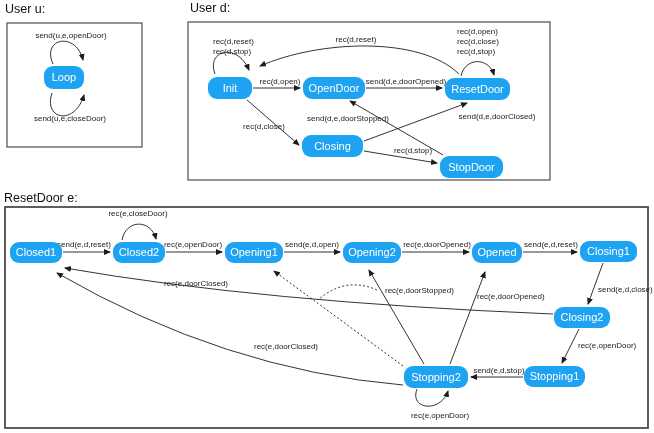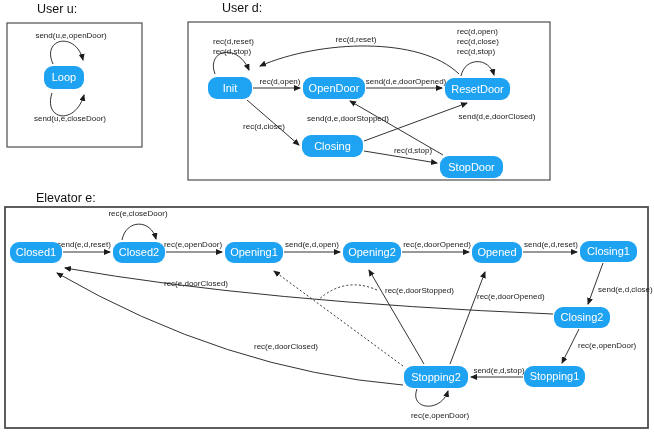--- a/index.html
+++ b/index.html
@@ -1,19 +1,19 @@
 <!DOCTYPE html>
 <html><head>
 <meta charset="utf-8">
 <style>
   html,body{margin:0;padding:0;background:#ffffff;}
   #stage{position:relative;width:654px;height:433px;background:#ffffff;overflow:hidden;
          font-family:"Liberation Sans", sans-serif;}
   #diagram{position:absolute;left:0;top:0;}
-  .panel-title{position:absolute;font-size:12.5px;color:#111;white-space:nowrap;margin-left:32px;}
+  .panel-title{position:absolute;font-size:12.5px;color:#111;white-space:nowrap;}
   svg text{font-family:"Liberation Sans", sans-serif;}
   .edge-label{font-size:8px;fill:#1a1a1a;}
   .node-label{font-size:11px;fill:#ffffff;}
 </style>
 </head>
 <body>
 
 <div id="stage">
   <svg id="diagram" width="654" height="433" viewBox="0 0 654 433" xmlns="http://www.w3.org/2000/svg">
       <defs>
@@ -105,14 +105,14 @@
       <text x="608.5" y="255.3" text-anchor="middle" class="node-label">Closing1</text>
       <rect x="554" y="307" width="56" height="21" rx="9" ry="9" fill="#1EA2F2"></rect>
       <text x="582" y="321.3" text-anchor="middle" class="node-label">Closing2</text>
       <rect x="524" y="366" width="61" height="21" rx="9" ry="9" fill="#1EA2F2"></rect>
       <text x="554.5" y="380.3" text-anchor="middle" class="node-label">Stopping1</text>
       <rect x="404" y="366" width="64" height="22" rx="9" ry="9" fill="#1EA2F2"></rect>
       <text x="436" y="380.8" text-anchor="middle" class="node-label">Stopping2</text>
     </svg>
   <div class="panel-title" style="left:5px;top:2px;">User u:</div>
   <div class="panel-title" style="left:190px;top:1px;">User d:</div>
-  <div class="panel-title" style="left:4px;top:191px;">Elevator e:</div>
+  <div class="panel-title" style="left:4px;top:191px;">ResetDoor e:</div>
 </div>
 
 </body></html>

